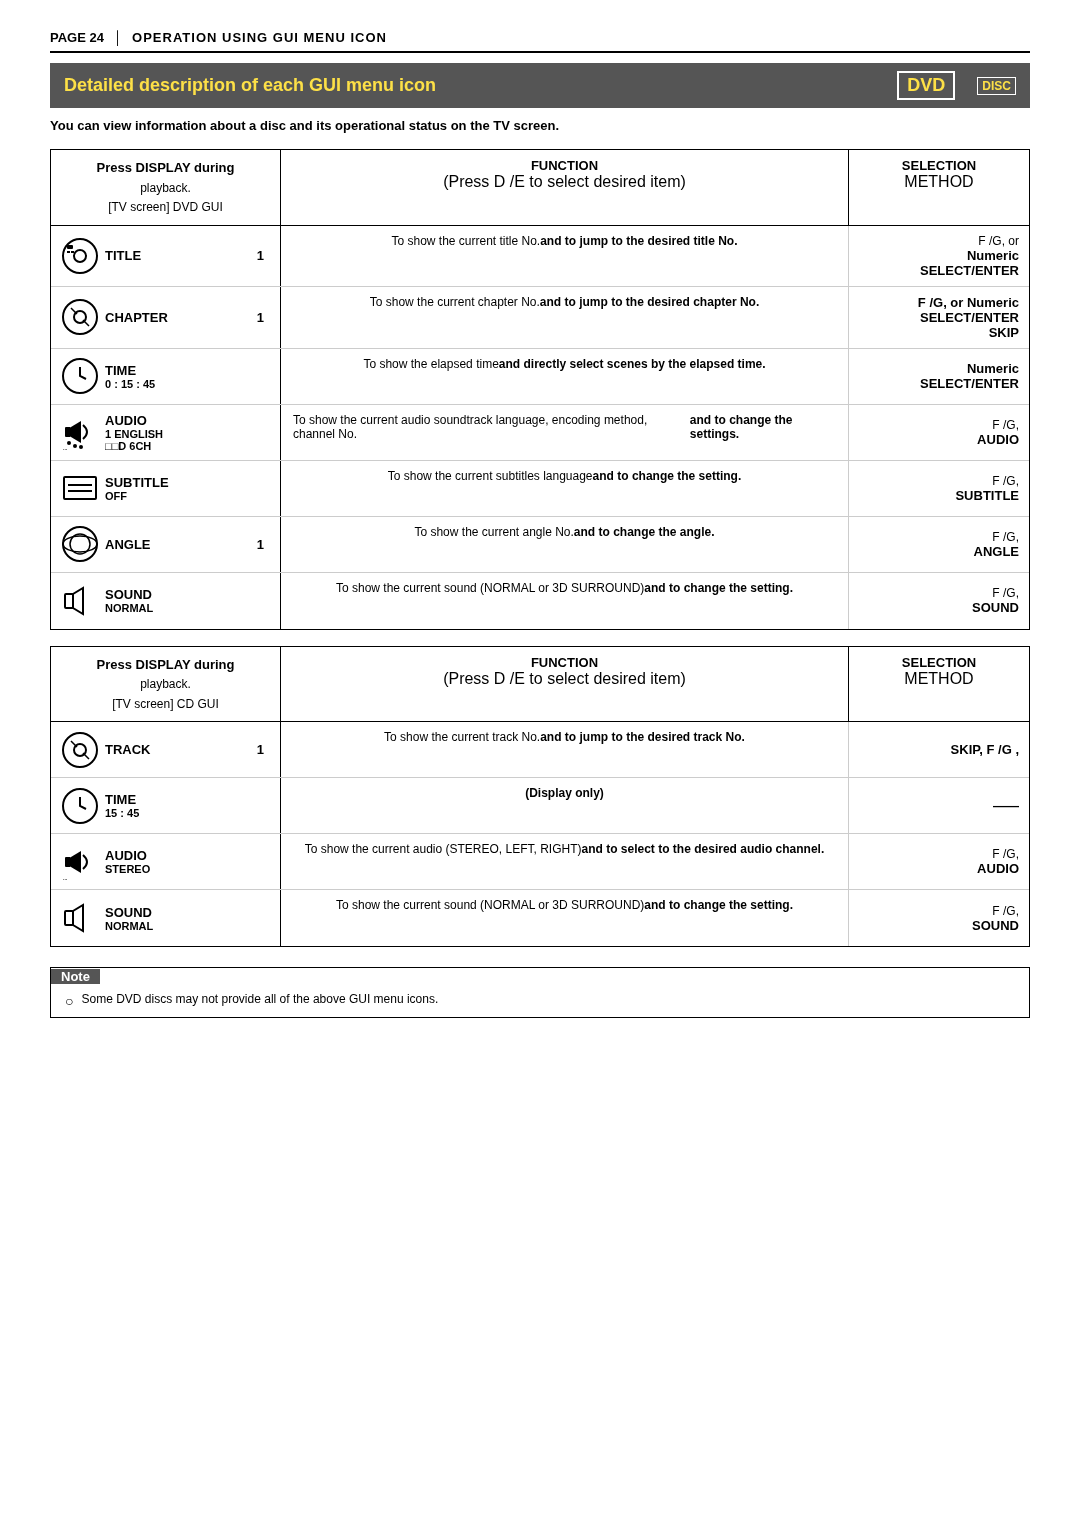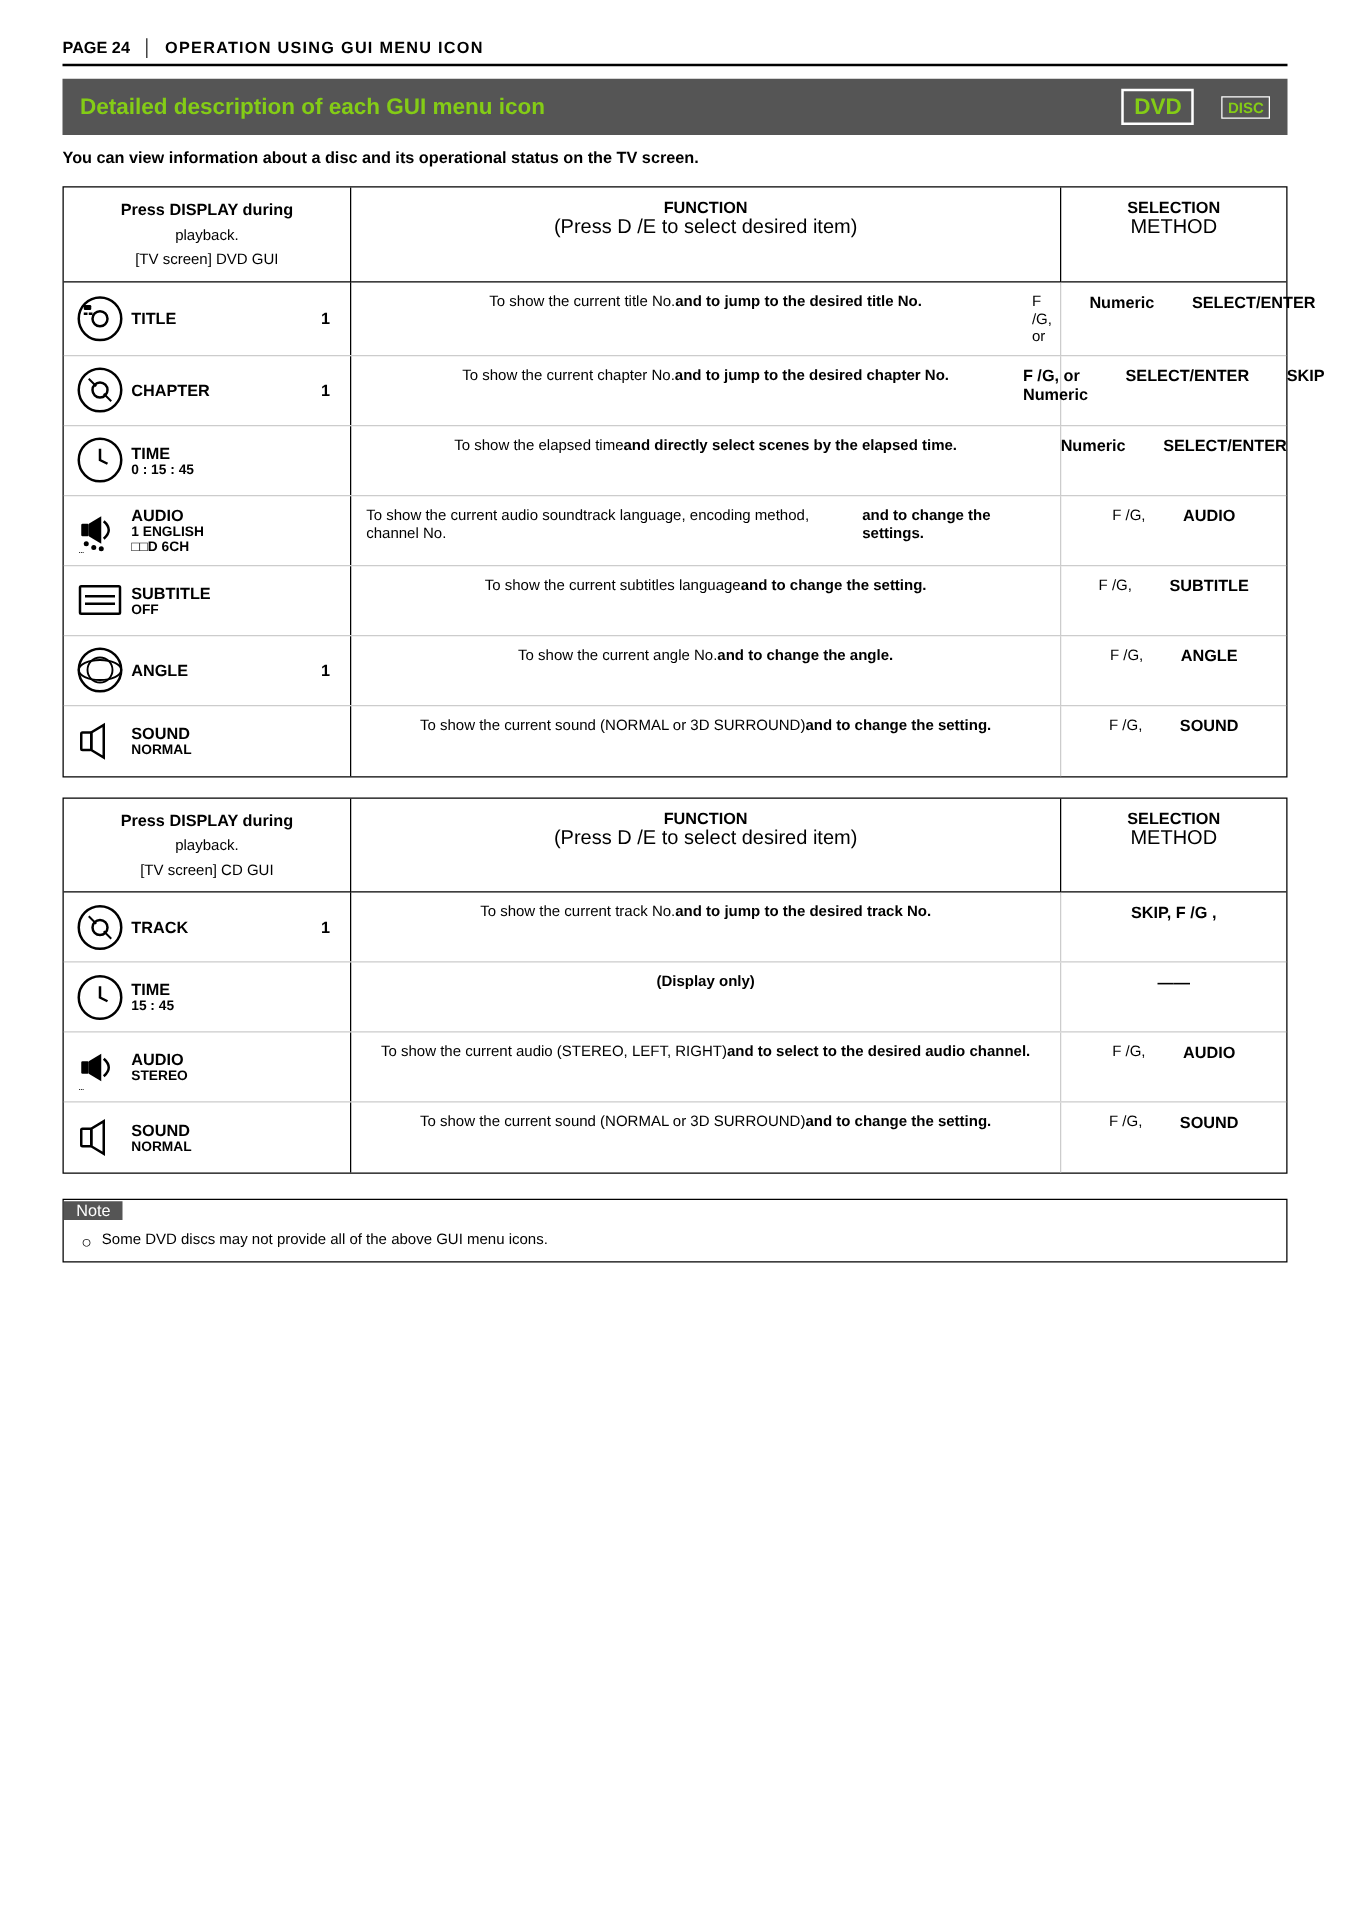--- a/index.html
+++ b/index.html
@@ -28,21 +28,21 @@
     }
     .page-title {
       font-size: 13px;
       font-weight: bold;
       letter-spacing: 1px;
     }
 
     
     .section-heading {
       background: #555;
-      color: #84cc16;
+      color: #fde047;
       font-size: 18px;
       font-weight: bold;
       padding: 8px 14px;
       margin-bottom: 10px;
       display: flex;
       align-items: center;
       justify-content: space-between;
     }
 
     .intro-text {
@@ -82,24 +82,23 @@
     }
     .cell-func .bold-text {
       font-weight: bold;
       font-size: 12px;
     }
 
     .cell-sel {
       padding: 8px 10px;
       font-size: 12px;
       display: flex;
-      flex-direction: row;
-      align-items: flex-start;
+      flex-direction: column;
+      align-items: flex-end;
       justify-content: center;
-      gap: 30px;
     }
 
     
     .svg-icon {
       width: 38px;
       height: 38px;
       flex-shrink: 0;
     }
     .icon-name {
       font-size: 13px;
@@ -137,21 +136,21 @@
     
     .note-section {
       margin-top: 20px;
       border: 1.5px solid #000;
       padding: 0;
     }
     .note-header {
       background: #555;
       color: #fff;
       font-size: 13px;
-      font-weight: normal;
+      font-weight: bold;
       padding: 0 10px;
       display: inline-block;
     }
     .note-body {
       padding: 8px 14px;
       font-size: 12px;
     }
     .note-item {
       display: flex;
       align-items: flex-start;

